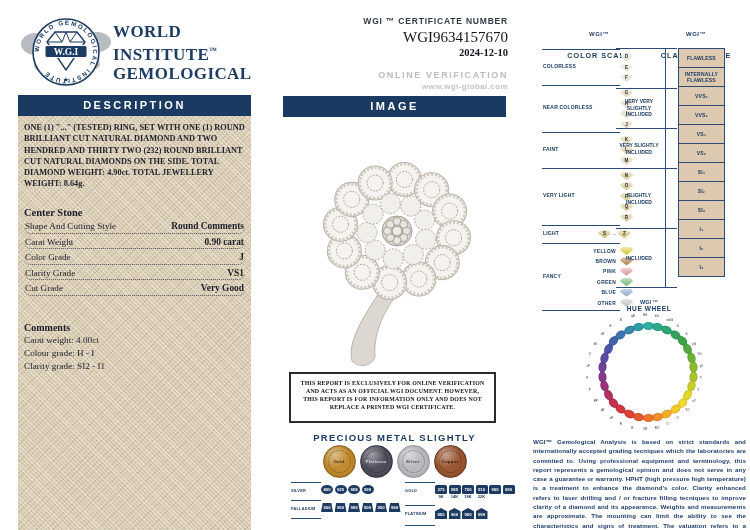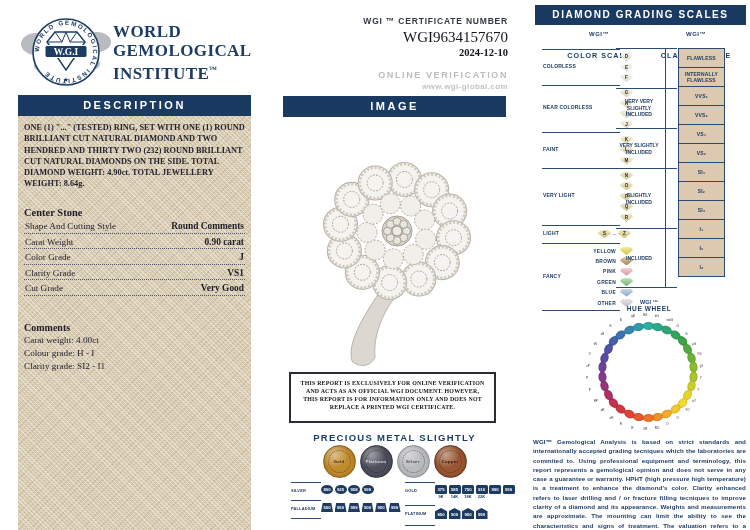--- a/index.html
+++ b/index.html
@@ -10,21 +10,21 @@
   .brand{position:absolute;left:113px;top:22px;color:#1c3c63;font-weight:bold;font-size:17px;line-height:19px;letter-spacing:.4px;}
   .brand sup{font-size:8px;}
   .desc-header{left:18px;top:95px;width:233px;height:21px;line-height:21px;font-size:11px;letter-spacing:2.5px;}
   .left-panel{position:absolute;left:18px;top:116px;width:233px;height:414px;background-color:#d6c8ad;
     background-image:repeating-linear-gradient(45deg,rgba(255,255,255,.38) 0 1px,transparent 1px 3px),
       repeating-linear-gradient(-45deg,rgba(120,95,60,.16) 0 1px,transparent 1px 4px),
       repeating-linear-gradient(0deg,rgba(255,255,255,.15) 0 1px,transparent 1px 2px);}
   .desc-text{position:absolute;left:6px;top:6px;width:221px;font-size:8.3px;line-height:11.3px;font-weight:bold;color:#23232e;}
   .cstone{position:absolute;left:6px;top:91px;width:221px;}
   .cstone-title{font-size:10.5px;font-weight:bold;color:#1d1d28;}
-  .cs-row{display:flex;justify-content:space-between;align-items:flex-end;border-bottom:1px dotted #55555f;padding:2.5px 1px 1.5px 1px;height:10.5px;}
+  .cs-row{display:flex;justify-content:space-between;align-items:flex-end;border-bottom:1px dotted #55555f;padding:2.5px 1px 1.5px 1px;height:10.5px;border-radius:7px;}
   .cs-label{font-size:9.2px;color:#23232e;}
   .cs-value{font-size:9.4px;font-weight:bold;color:#1d1d28;}
   .comments{position:absolute;left:6px;top:206px;width:221px;}
   .cm-title{font-size:10px;font-weight:bold;color:#1d1d28;margin-bottom:1px;}
   .cm-line{font-size:9.2px;line-height:13.2px;color:#23232e;}
   
   .cert{position:absolute;left:278px;top:16px;width:230px;text-align:right;}
   .cert-label{font-family:"Liberation Sans",sans-serif;font-weight:bold;font-size:8.5px;letter-spacing:.8px;color:#323a46;}
   .cert-number{font-size:15px;color:#15151c;margin-top:3px;}
   .cert-date{font-size:10.5px;font-weight:bold;color:#15151c;margin-top:1px;}
@@ -110,22 +110,22 @@
     </text>
     <path d="M27,34 L35,24 L57,24 L65,34 L46,62 Z" fill="#ffffff" stroke="#1c3c63" stroke-width="1.4"></path>
     <path d="M35,24 L42,34 L46,24 L50,34 L57,24 M27,34 L42,34 M50,34 L65,34" fill="none" stroke="#1c3c63" stroke-width="1"></path>
     <rect x="25" y="37.5" width="42" height="12" rx="2" fill="#1c3c63" stroke="#ffffff" stroke-width="1"></rect>
     <text id="logo-center-text" x="46" y="47" text-anchor="middle" font-family="Liberation Serif, serif" font-size="9.5" font-weight="bold" fill="#ffffff">W.G.I</text>
     <text x="46" y="74" text-anchor="middle" font-size="7" fill="#1c3c63">★</text>
   </svg>
 
   <div class="brand">
     <div>WORLD</div>
+    <div><span>INSTITUTE</span><sup>™</sup></div>
     <div>GEMOLOGICAL</div>
-    <div><span>INSTITUTE</span><sup>™</sup></div>
   </div>
 
   <div class="navy-bar desc-header">DESCRIPTION</div>
 
   <div class="left-panel">
     <div class="desc-text">ONE (1) "..." (TESTED) RING, SET WITH ONE (1) ROUND BRILLIANT CUT NATURAL DIAMOND AND TWO HENDRED AND THIRTY TWO (232) ROUND BRILLIANT CUT NATURAL DIAMONDS ON THE SIDE. TOTAL DIAMOND WEIGHT: 4.90ct. TOTAL JEWELLERY WEIGHT: 8.64g.</div>
     <div class="cstone">
       <div class="cstone-title">Center Stone</div>
       <div id="cs-rows">
           <div class="cs-row">
@@ -335,21 +335,20 @@
             </div>
             <div class="hm-mark">
               <span class="hm-badge hm-house">999</span>
             </div>
           </div>
         </div>
         <div class="hm-endline"></div>
       </div>
   </div>
 
-  <div class="navy-bar grading-header">DIAMOND GRADING SCALES</div>
 
   <div class="scale-title color-title">
     <div class="t1">WGI™</div>
     <div class="t2">COLOR SCALE</div>
   </div>
   <div class="scale-title clarity-title">
     <div class="t1">WGI™</div>
     <div class="t2">CLARITY SCALE</div>
   </div>
 

